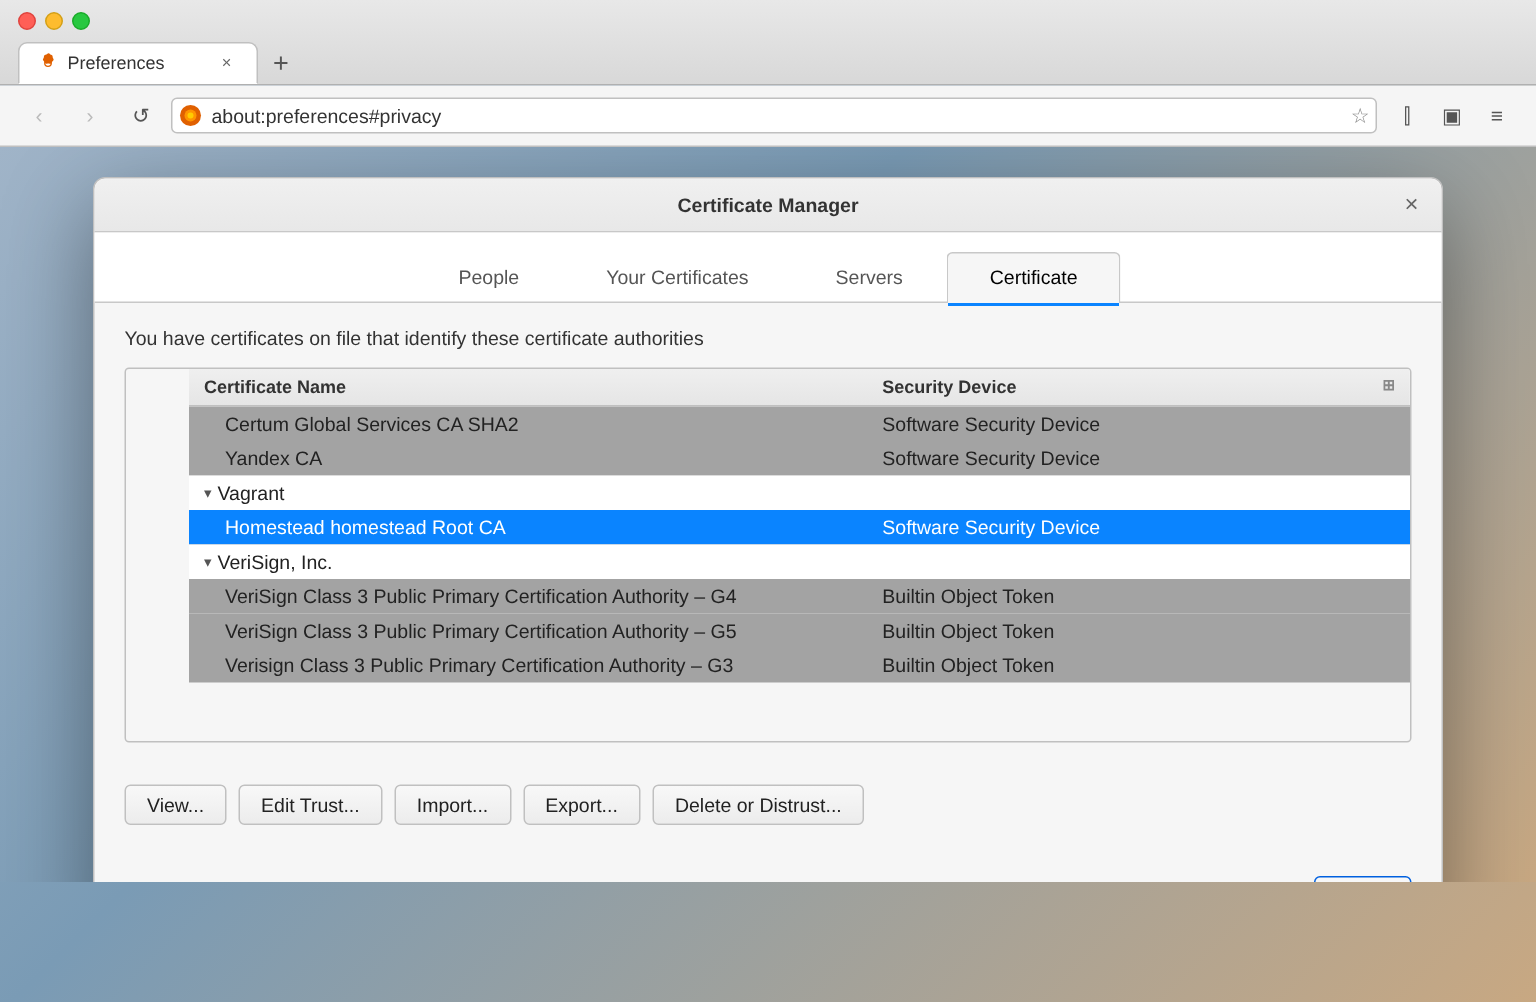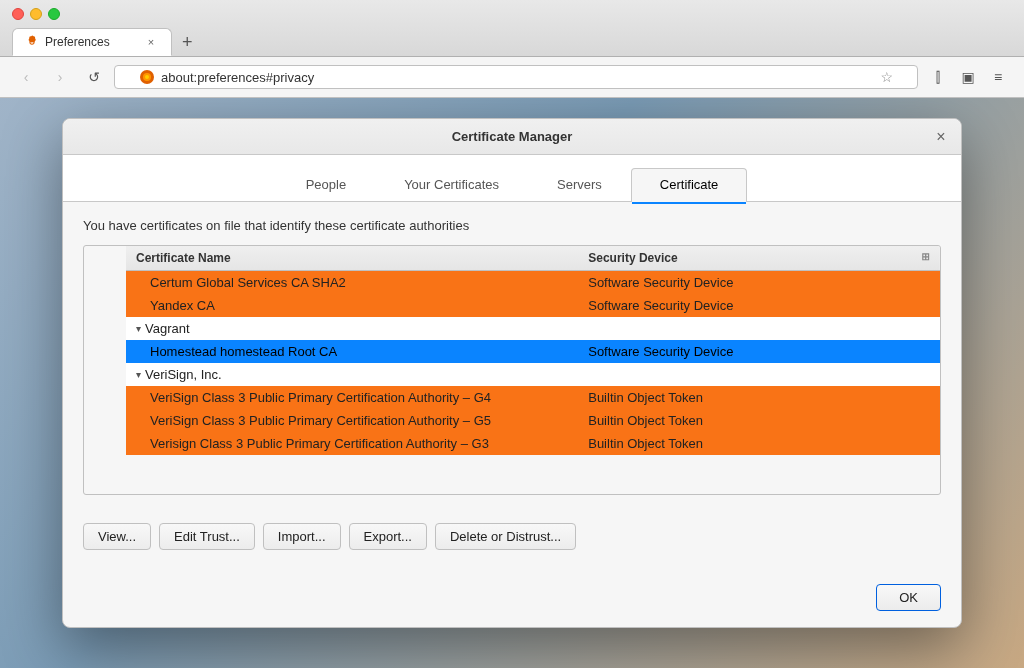--- a/index.html
+++ b/index.html
@@ -8,21 +8,21 @@
       font-size: 13px;
       background: linear-gradient(135deg, #a0b4c8 0%, #7a9bb5 40%, #c8a882 100%);
       width: 1024px;
       height: 668px;
       overflow: hidden;
     }
 
     
     .browser-window {
       width: 1024px;
-      height: 668px;
+      height: 588px;
       display: flex;
       flex-direction: column;
     }
 
     .browser-titlebar {
       background: linear-gradient(to bottom, #e8e8e8, #d8d8d8);
       border-bottom: 1px solid #b0b0b0;
       padding: 8px 12px 0 12px;
       display: flex;
       flex-direction: column;
@@ -122,21 +122,21 @@
     }
     .nav-btn.disabled { color: #bbb; cursor: default; }
 
     .address-bar {
       flex: 1;
       display: flex;
       align-items: center;
       background: white;
       border: 1px solid #c0c0c0;
       border-radius: 4px;
-      padding: 3px 24px;
+      padding: 3px 4px;
       gap: 6px;
     }
 
     .firefox-logo {
       width: 16px;
       height: 16px;
       flex-shrink: 0;
     }
 
     .address-text {
@@ -313,30 +313,30 @@
       margin-top: 36px;
     }
 
     .th-resize {
       float: right;
       color: #888;
       font-size: 10px;
     }
 
     .cert-table tbody tr {
-      background: #f97316;
+      background: #a3a3a3;
     }
 
     .cert-table tbody tr.selected {
       background: #0a84ff;
       color: white;
     }
 
     .cert-table tbody tr.selected td {
-      color: #000000;
+      color: #ffffff;
     }
 
     .cert-table tbody td {
       padding: 4px 10px;
       color: #222;
       font-size: 13px;
     }
 
     .group-row td {
       padding: 4px 10px;

